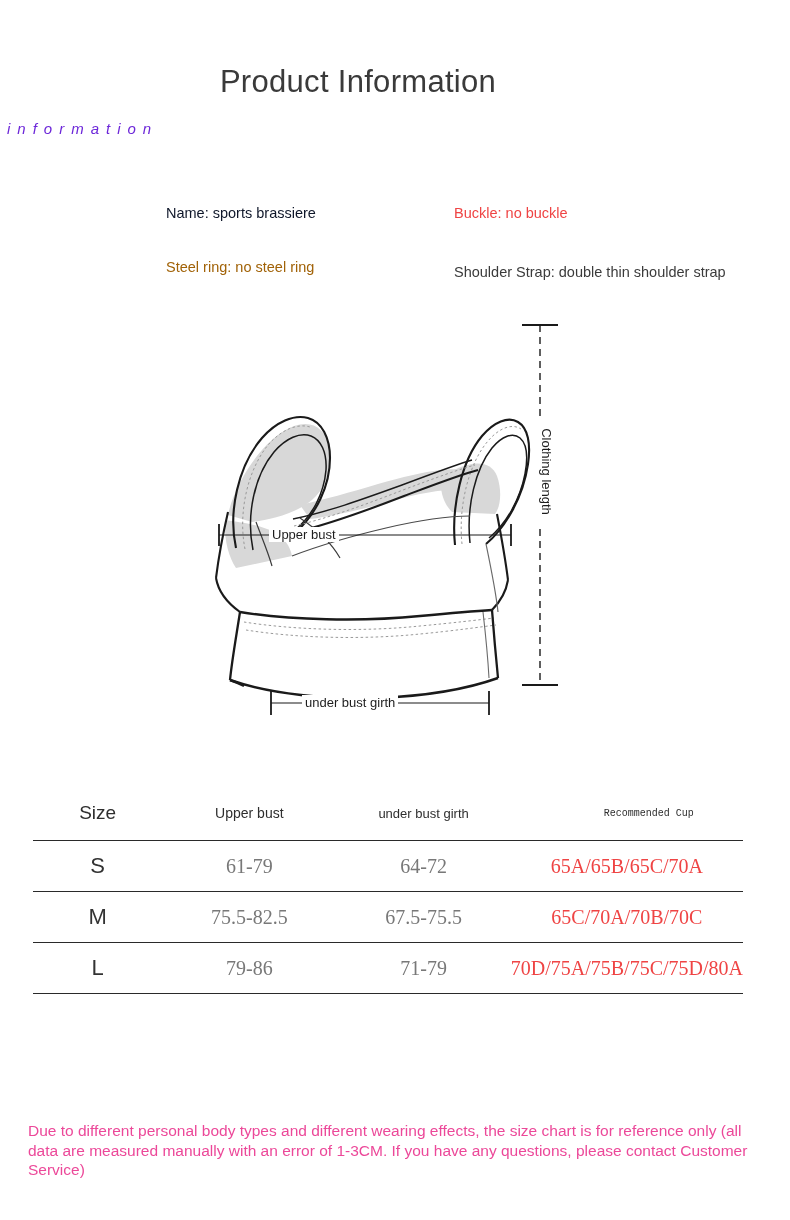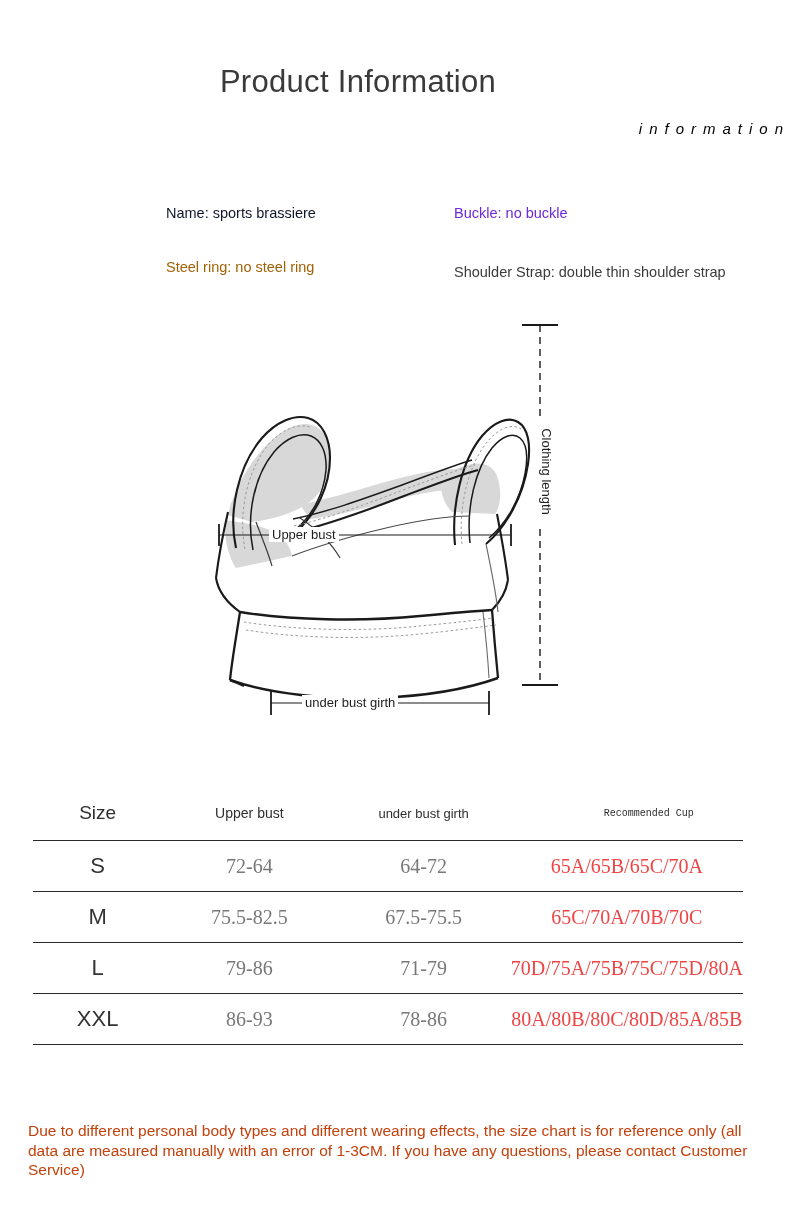--- a/index.html
+++ b/index.html
@@ -26,38 +26,38 @@
     font-size: 31px;
     font-weight: 400;
     color: #3a3a3a;
     letter-spacing: 0.3px;
   }
   .page-subtitle {
     position: absolute;
     top: 120px;
     left: 0;
     width: 790px;
-    text-align: right;
+    text-align: left;
     font-size: 15px;
     font-style: italic;
     font-weight: 400;
-    color: #000000;
+    color: #6d28d9;
     letter-spacing: 7px;
     text-indent: 7px;
   }
 
   
   .spec {
     position: absolute;
     font-size: 14.5px;
     font-weight: 400;
     white-space: nowrap;
   }
   .spec-name        { top: 205px; left: 166px; color: #0f172a; }
-  .spec-buckle      { top: 205px; left: 454px; color: #6d28d9; }
+  .spec-buckle      { top: 205px; left: 454px; color: #ef4444; }
   .spec-steelring   { top: 259px; left: 166px; color: #a16207; }
   .spec-strap       { top: 264px; left: 454px; color: #3b3b3b; }
 
   
   .illustration {
     position: absolute;
     top: 300px;
     left: 0;
     width: 790px;
     height: 450px;
@@ -149,21 +149,21 @@
   }
 
   
   .footnote {
     position: absolute;
     top: 1121px;
     left: 28px;
     width: 738px;
     font-size: 15.5px;
     line-height: 19.5px;
-    color: #c2410c;
+    color: #ec4899;
   }
 </style>
 </head>
 <body>
 
 <div class="page-title">Product Information</div>
 <div class="page-subtitle">information</div>
 
 <div class="spec spec-name">Name: sports brassiere</div>
 <div class="spec spec-buckle">Buckle: no buckle</div>
@@ -257,39 +257,33 @@
       <tr>
         <th class="th-size">Size</th>
         <th class="th-upper">Upper bust</th>
         <th class="th-under">under bust girth</th>
         <th class="th-cup"><span>Recommended Cup</span></th>
       </tr>
     </thead>
     <tbody>
       <tr>
         <td class="cell-size">S</td>
-        <td class="cell-val">72-64</td>
+        <td class="cell-val">61-79</td>
         <td class="cell-val">64-72</td>
         <td class="cell-cup">65A/65B/65C/70A</td>
       </tr>
       <tr>
         <td class="cell-size">M</td>
         <td class="cell-val">75.5-82.5</td>
         <td class="cell-val">67.5-75.5</td>
         <td class="cell-cup">65C/70A/70B/70C</td>
       </tr>
       <tr>
         <td class="cell-size">L</td>
         <td class="cell-val">79-86</td>
         <td class="cell-val">71-79</td>
         <td class="cell-cup">70D/75A/75B/75C/75D/80A</td>
       </tr>
-      <tr>
-        <td class="cell-size">XXL</td>
-        <td class="cell-val">86-93</td>
-        <td class="cell-val">78-86</td>
-        <td class="cell-cup">80A/80B/80C/80D/85A/85B</td>
-      </tr>
     </tbody>
   </table>
 </div>
 
 <div class="footnote">Due to different personal body types and different wearing effects, the size chart is for reference only (all data are measured manually with an error of 1-3CM. If you have any questions, please contact Customer Service)</div>
 
 </body></html>

